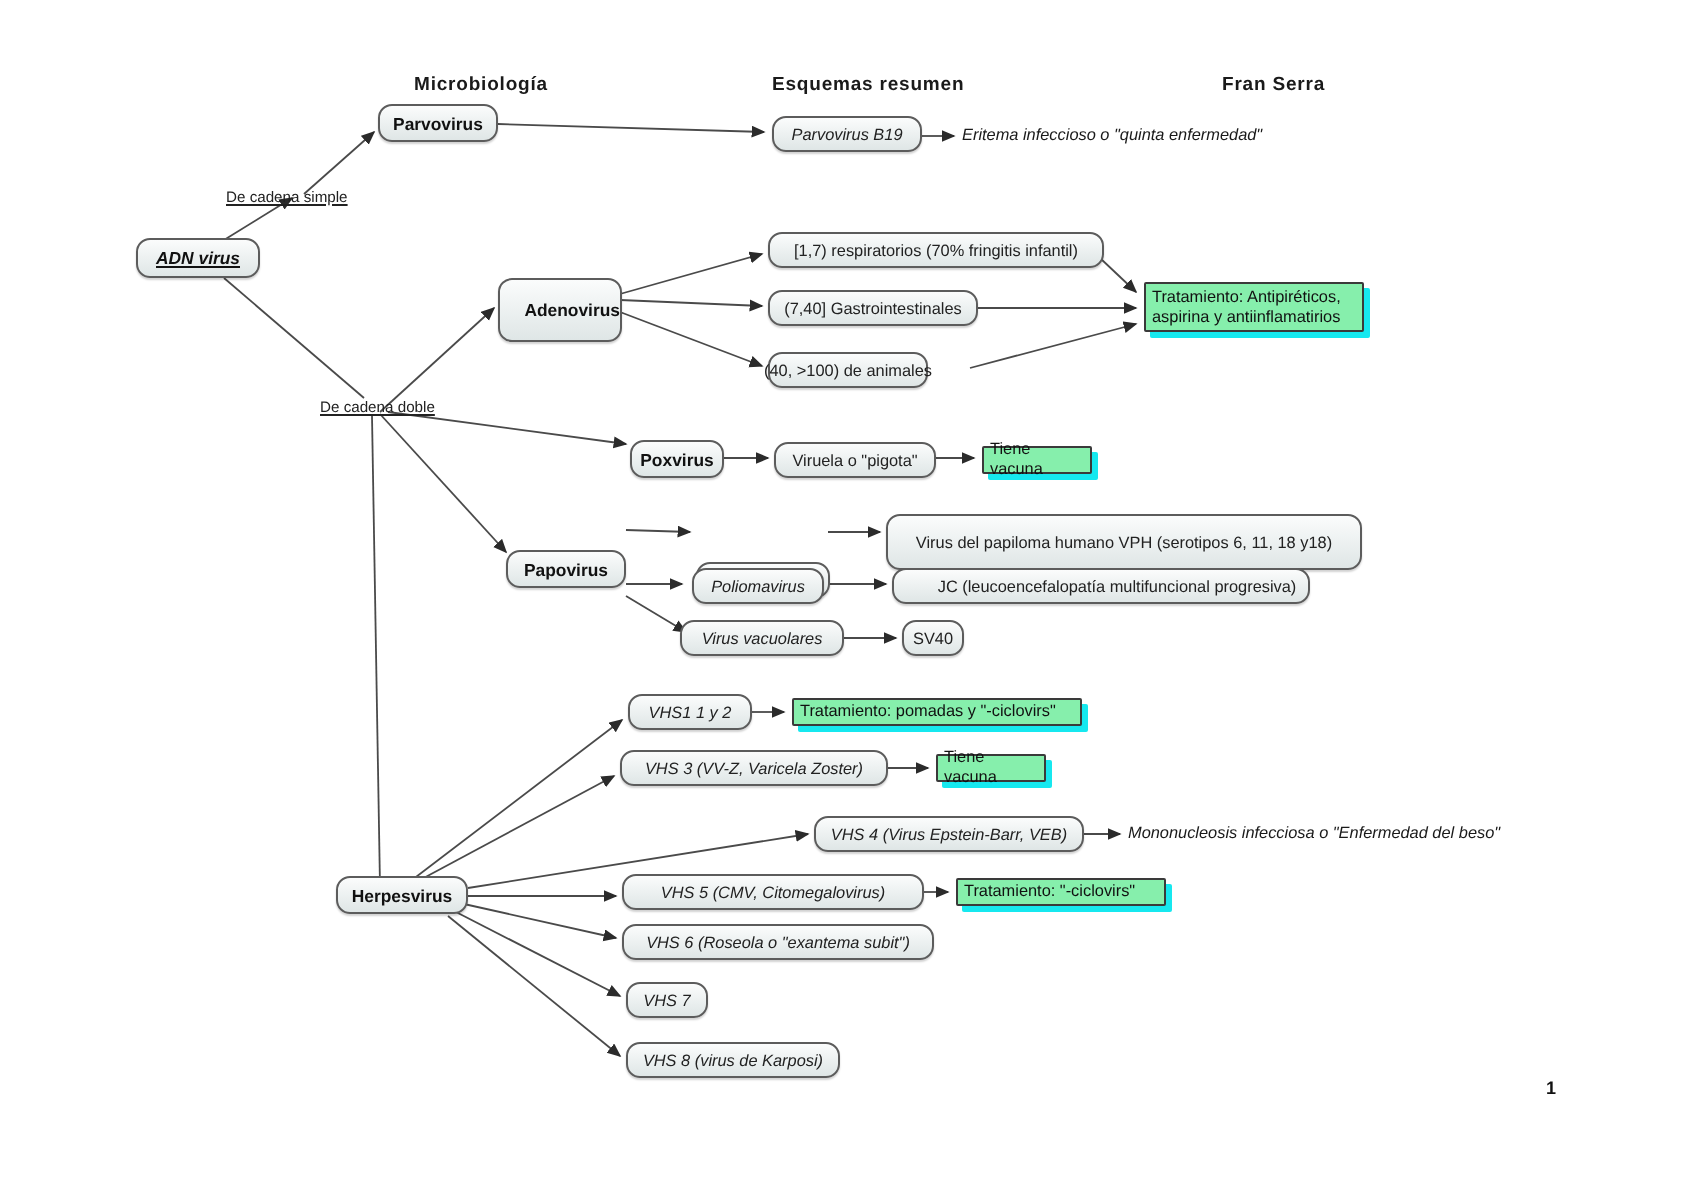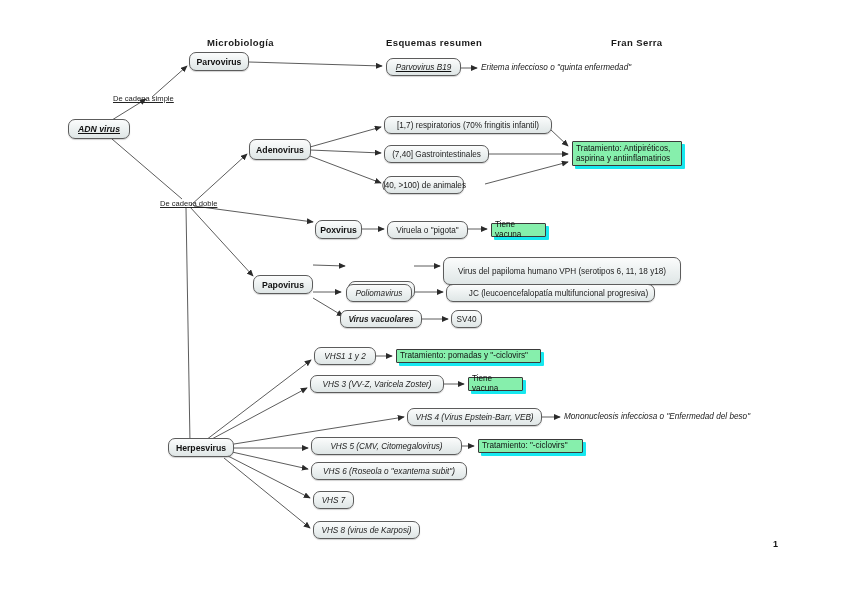--- a/index.html
+++ b/index.html
@@ -127,26 +127,26 @@
   <div class="edge-label" style="left:113px;top:94px;">De cadena simple</div>
   <div class="edge-label" style="left:160px;top:199px;">De cadena doble</div>
 
   <div class="node n-root" style="left:68px;top:119px;width:62px;height:20px;">
     <span class="lbl">ADN virus</span>
   </div>
 
   <div class="node n-bold" style="left:189px;top:52px;width:60px;height:19px;">
     <span class="lbl">Parvovirus</span>
   </div>
-  <div class="node n-ital" style="left:386px;top:58px;width:75px;height:18px;text-decoration:underline;">
+  <div class="node n-ital" style="left:386px;top:58px;width:75px;height:18px;">
     <span class="lbl">Parvovirus B19</span>
   </div>
   <div class="freetext" style="left:481px;top:63px;">Eritema infeccioso o "quinta enfermedad"</div>
 
-  <div class="node n-bold" style="left:249px;top:139px;width:62px;height:21px;">
+  <div class="node n-bold" style="left:249px;top:139px;width:62px;height:32px;justify-content:flex-end;">
     <span class="lbl">Adenovirus</span>
   </div>
   <div class="node n-plain" style="left:384px;top:116px;width:168px;height:18px;">
     <span class="lbl">[1,7) respiratorios (70% fringitis infantil)</span>
   </div>
   <div class="node n-plain" style="left:384px;top:145px;width:105px;height:18px;">
     <span class="lbl">(7,40] Gastrointestinales</span>
   </div>
   <div class="node n-plain" style="left:384px;top:176px;width:80px;height:18px;">
     <span class="lbl">(40, &gt;100) de animales</span>
@@ -174,21 +174,21 @@
   </div>
   <div class="node n-plain" style="left:443px;top:257px;width:238px;height:28px;">
     <span class="lbl">Virus del papiloma humano VPH (serotipos 6, 11, 18 y18)</span>
   </div>
   <div class="node n-ital" style="left:346px;top:284px;width:66px;height:18px;">
     <span class="lbl">Poliomavirus</span>
   </div>
   <div class="node n-plain" style="left:446px;top:284px;width:209px;height:18px;padding-left:16px;">
     <span class="lbl">JC (leucoencefalopatía multifuncional progresiva)</span>
   </div>
-  <div class="node n-ital" style="left:340px;top:310px;width:82px;height:18px;font-weight:bold;">
+  <div class="node n-ital" style="left:340px;top:310px;width:82px;height:18px;">
     <span class="lbl">Virus vacuolares</span>
   </div>
   <div class="node n-plain" style="left:451px;top:310px;width:31px;height:18px;">
     <span class="lbl">SV40</span>
   </div>
 
   <div class="node n-bold" style="left:168px;top:438px;width:66px;height:19px;">
     <span class="lbl">Herpesvirus</span>
   </div>
   <div class="node n-ital" style="left:314px;top:347px;width:62px;height:18px;">

